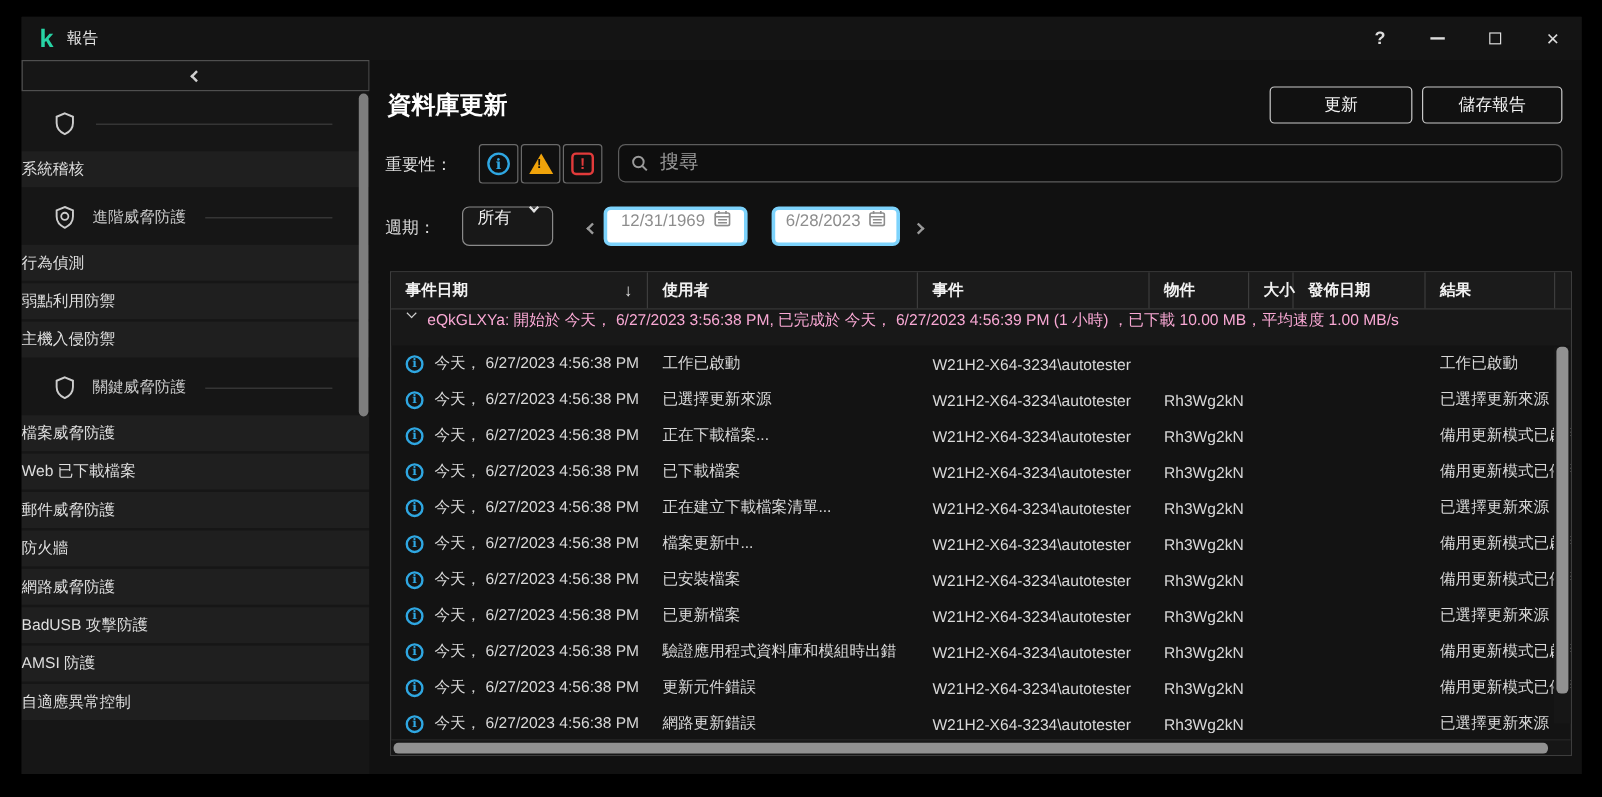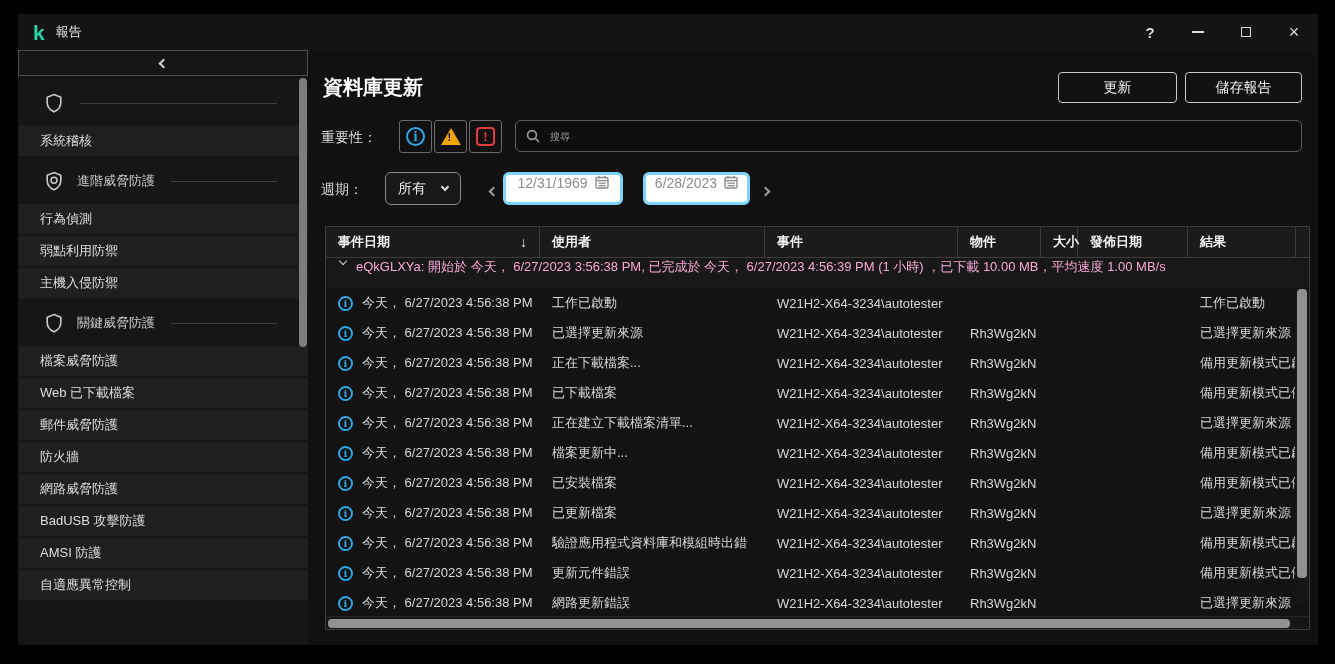--- a/index.html
+++ b/index.html
@@ -23,21 +23,21 @@
     display:flex;align-items:center;justify-content:center;background:#161616;}
   .chev{display:inline-block;width:7px;height:7px;border-right:2px solid #cfcfcf;border-bottom:2px solid #cfcfcf;}
   .chev-left{transform:rotate(135deg);}
   .chev-down-sm{width:6px;height:6px;border-width:1.5px;transform:rotate(45deg);}
   .sb-scroll{position:absolute;left:0;top:26px;width:290px;height:569px;overflow:hidden;padding-top:4px;}
   .sb-section{height:46px;display:flex;align-items:center;padding-left:26px;}
   .sb-icon{width:20px;height:20px;display:inline-flex;align-items:center;justify-content:center;flex:none;}
   .sb-sec-label{color:#c9c9c9;font-size:13px;margin-left:13px;white-space:nowrap;}
   .sb-sec-label:empty{display:none;}
   .sb-line{flex:1;height:1px;background:#3e3e3e;margin-left:16px;margin-right:31px;}
-  .sb-item{height:30px;margin-bottom:2px;background:#1f1f1f;display:flex;align-items:center;padding-left:22px;cursor:default;}
+  .sb-item{height:30px;margin-bottom:2px;background:#1f1f1f;display:flex;align-items:center;cursor:default;}
   .sb-item-label{color:#dedede;font-size:13px;white-space:nowrap;}
   .sb-vscroll{position:absolute;right:1px;top:28px;width:8px;height:269px;background:#7e7e7e;border-radius:4px;}
 
   
   .main{position:absolute;left:290px;top:36px;width:1010px;height:595px;background:#111111;}
   .page-title{position:absolute;left:15px;top:24px;color:#ffffff;font-size:20px;font-weight:bold;}
   .top-btn{position:absolute;top:22px;height:31px;border:1px solid #c9c9c9;border-radius:4px;background:transparent;
     color:#f2f2f2;font-size:14px;display:flex;align-items:center;justify-content:center;cursor:default;}
   .btn-update{right:141px;width:119px;}
   .btn-save{right:16px;width:117px;}
@@ -52,26 +52,26 @@
   .ic-info{width:19px;height:19px;border:2px solid #2fa7e2;border-radius:50%;color:#2fa7e2;
     font-size:12px;font-weight:bold;display:flex;align-items:center;justify-content:center;font-family:"DejaVu Serif",serif;}
   .ic-warn{width:0;height:0;border-left:10px solid transparent;border-right:10px solid transparent;
     border-bottom:17px solid #f0a30a;position:relative;}
   .ic-warn::after{content:"!";position:absolute;left:-3px;top:3px;color:#101010;font-size:11px;font-weight:bold;}
   .ic-crit{width:19px;height:19px;border:2px solid #e23b3b;border-radius:4px;color:#e23b3b;
     font-size:13px;font-weight:bold;display:flex;align-items:center;justify-content:center;}
 
   .searchbox{position:absolute;left:207px;top:70px;width:787px;height:32px;border:1px solid #5d5d5d;border-radius:6px;
     background:#0e0e0e;display:flex;align-items:center;padding:0 10px;}
-  .searchbox input{flex:1;background:transparent;border:none;outline:none;color:#e0e0e0;font-size:10px;margin-left:8px;
+  .searchbox input{flex:1;background:transparent;border:none;outline:none;color:#e0e0e0;font-size:16px;margin-left:8px;
     font-family:"Liberation Sans","DejaVu Sans",sans-serif;}
   .searchbox input::placeholder{color:#9a9a9a;}
 
   .dropdown{position:absolute;left:77px;top:122px;width:76px;height:33px;border:1px solid #8a8a8a;border-radius:6px;
-    background:#181818;display:flex;align-items:center;padding:0 12px;cursor:default;}
+    background:#181818;display:flex;align-items:flex-start;padding:0 12px;cursor:default;}
   .dd-value{color:#f0f0f0;font-size:14px;flex:1;}
   .chev-down{transform:rotate(45deg);border-color:#e0e0e0;width:6px;height:6px;margin-top:-3px;}
   .nav-arrow{position:absolute;top:131px;cursor:default;}
   .arrow-prev{left:182px;}
   .arrow-next{left:454px;}
   .nav-arrow .chev{border-color:#9a9a9a;}
   .datefield{position:absolute;top:122px;height:33px;border:3px solid #7dd3fc;border-radius:6px;background:#ffffff;
     display:flex;align-items:flex-start;justify-content:center;gap:7px;color:#8d8d8d;font-size:14px;cursor:default;}
   .date-from{left:195px;width:120px;}
   .date-to{left:335px;width:107px;}

